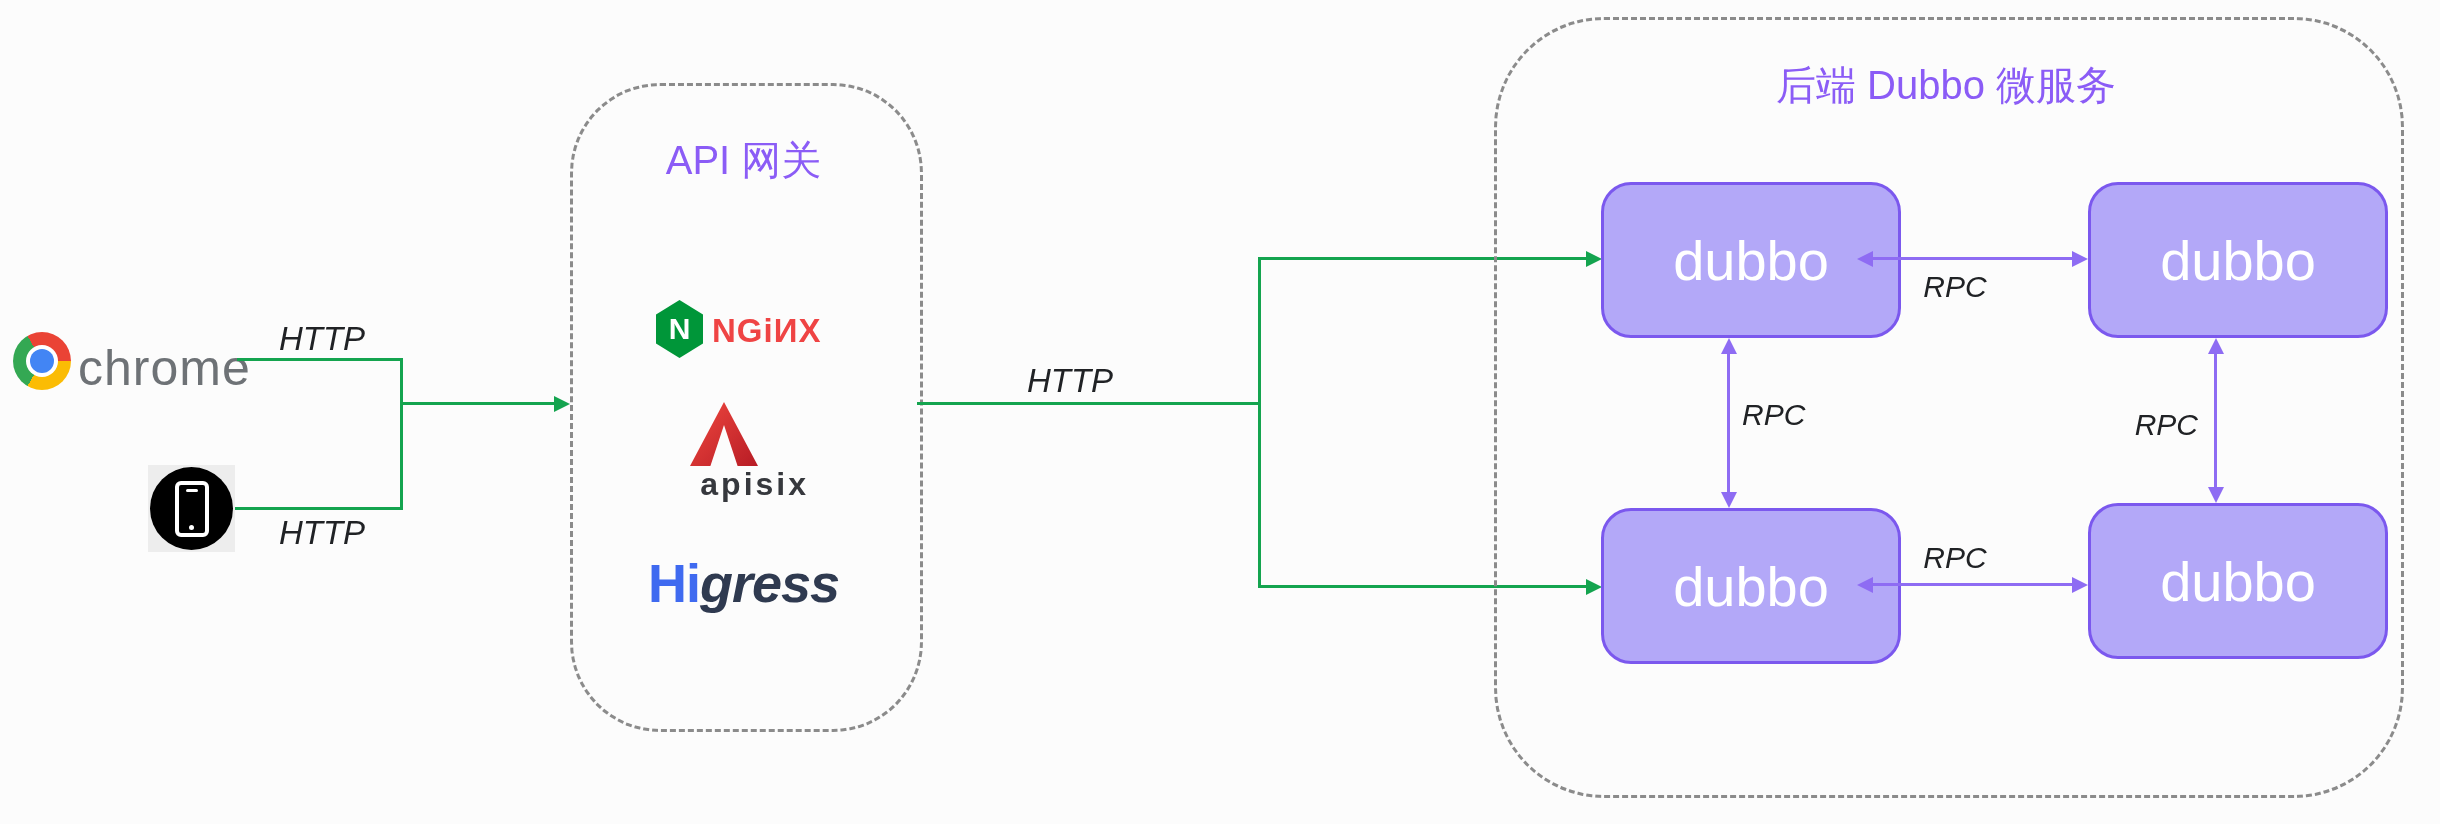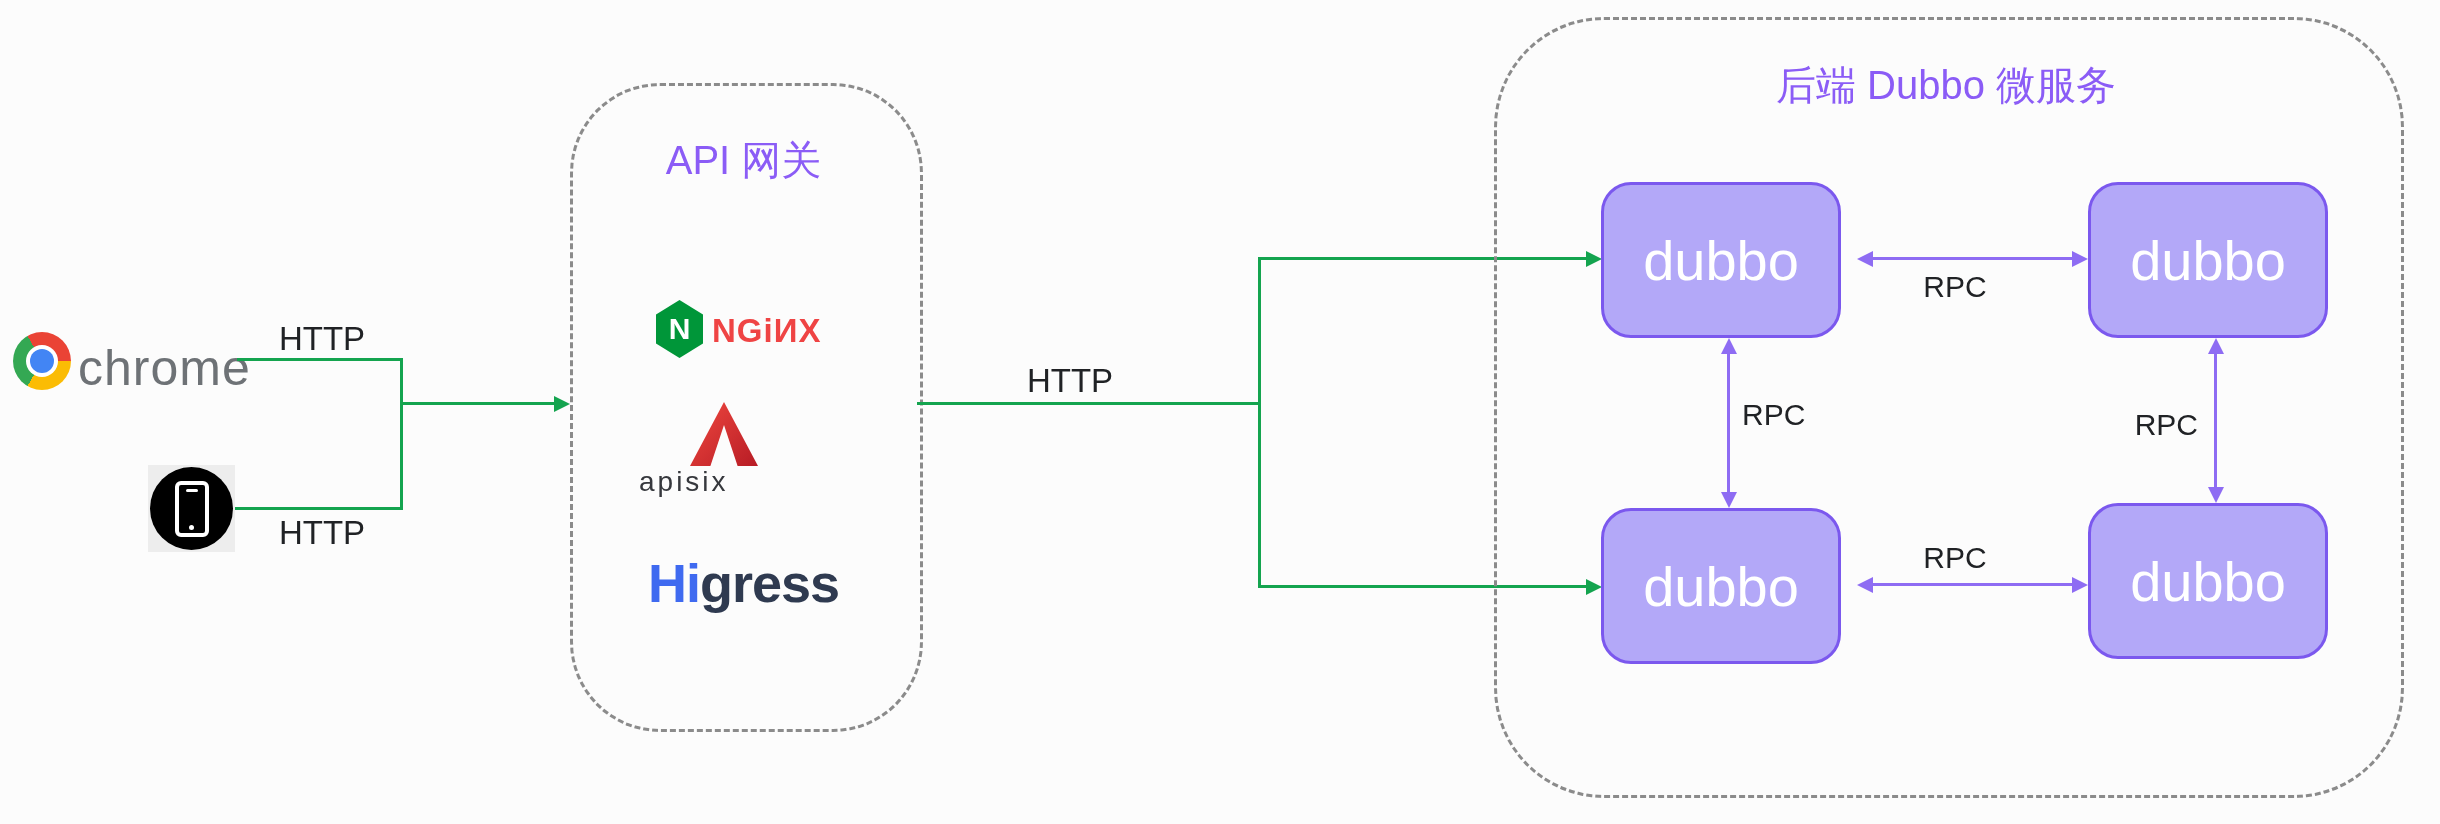--- a/index.html
+++ b/index.html
@@ -15,21 +15,21 @@
   .green-bg{background:#14a44f;}
   .purple-bg{background:#8e6cf3;}
   .head{position:absolute;width:0;height:0;}
   .head-right{border-top:8px solid transparent;border-bottom:8px solid transparent;border-left:16px solid #14a44f;}
   .phead-right{border-top:8px solid transparent;border-bottom:8px solid transparent;border-left:16px solid #8e6cf3;}
   .phead-left{border-top:8px solid transparent;border-bottom:8px solid transparent;border-right:16px solid #8e6cf3;}
   .phead-up{border-left:8px solid transparent;border-right:8px solid transparent;border-bottom:16px solid #8e6cf3;}
   .phead-down{border-left:8px solid transparent;border-right:8px solid transparent;border-top:16px solid #8e6cf3;}
 
   
-  .lbl{position:absolute;font-weight:500;color:#202225;text-align:center;}
+  .lbl{position:absolute;font-weight:500;color:#202225;text-align:center;font-style:italic;}
   .http{font-size:33px;width:140px;}
   .rpc{font-size:30px;width:140px;}
 
   
   .dashed-box{position:absolute;border:3px dashed #8b8b8b;background:transparent;}
   .box-title{position:absolute;text-align:center;font-size:40px;font-weight:500;color:#8b5cf6;}
 
   
   .chrome-logo{position:absolute;left:13px;top:332px;width:58px;height:58px;border-radius:50%;
     background:conic-gradient(from 90deg,#fbbc04 0deg 120deg,#34a853 120deg 240deg,#ea4335 240deg 360deg);}
@@ -47,29 +47,29 @@
   .phone-home{position:absolute;left:50%;bottom:3px;width:5px;height:5px;margin-left:-2.5px;border-radius:50%;background:#fff;}
 
   
   .nginx-hex{position:absolute;left:656px;top:300px;width:47px;height:58px;background:#009639;
     clip-path:polygon(50% 0,100% 25%,100% 75%,50% 100%,0 75%,0 25%);
     display:flex;align-items:center;justify-content:center;color:#fff;font-size:30px;font-weight:bold;}
   .nginx-word{position:absolute;left:712px;top:312px;font-size:33px;font-weight:bold;color:#ef4444;letter-spacing:1px;}
   .apisix-tri{position:absolute;left:690px;top:402px;width:68px;height:64px;
     background:linear-gradient(135deg,#f0483f,#b71c25);
     clip-path:polygon(50% 0%,100% 100%,70% 100%,50% 36%,30% 100%,0% 100%);}
-  .apisix-word{position:absolute;left:639px;top:466px;width:170px;text-align:left;
-    font-size:28px;font-weight:normal;color:#36383d;letter-spacing:3px;}
+  .apisix-word{position:absolute;left:639px;top:466px;width:170px;text-align:right;
+    font-size:32px;font-weight:bold;color:#36383d;letter-spacing:3px;}
   .higress-word{position:absolute;left:570px;top:552px;width:347px;text-align:center;
     font-size:54px;font-weight:bold;letter-spacing:-1px;}
   .higress-hi{color:#3f6af0;}
-  .higress-gress{color:#2f3a50;}
+  .higress-gress{color:#2f3a50;font-style:italic;}
 
   
-  .dubbo{position:absolute;width:240px;height:156px;border-radius:30px;
+  .dubbo{position:absolute;width:300px;height:156px;border-radius:30px;
     background:#b3a8f8;border:3px solid #7b58ee;box-sizing:border-box;
     display:flex;align-items:center;justify-content:center;
     color:#fff;font-size:56px;font-weight:500;}
 </style>
 </head>
 <body>
 
 <div id="canvas">
 
   <div class="chrome-logo"></div>

